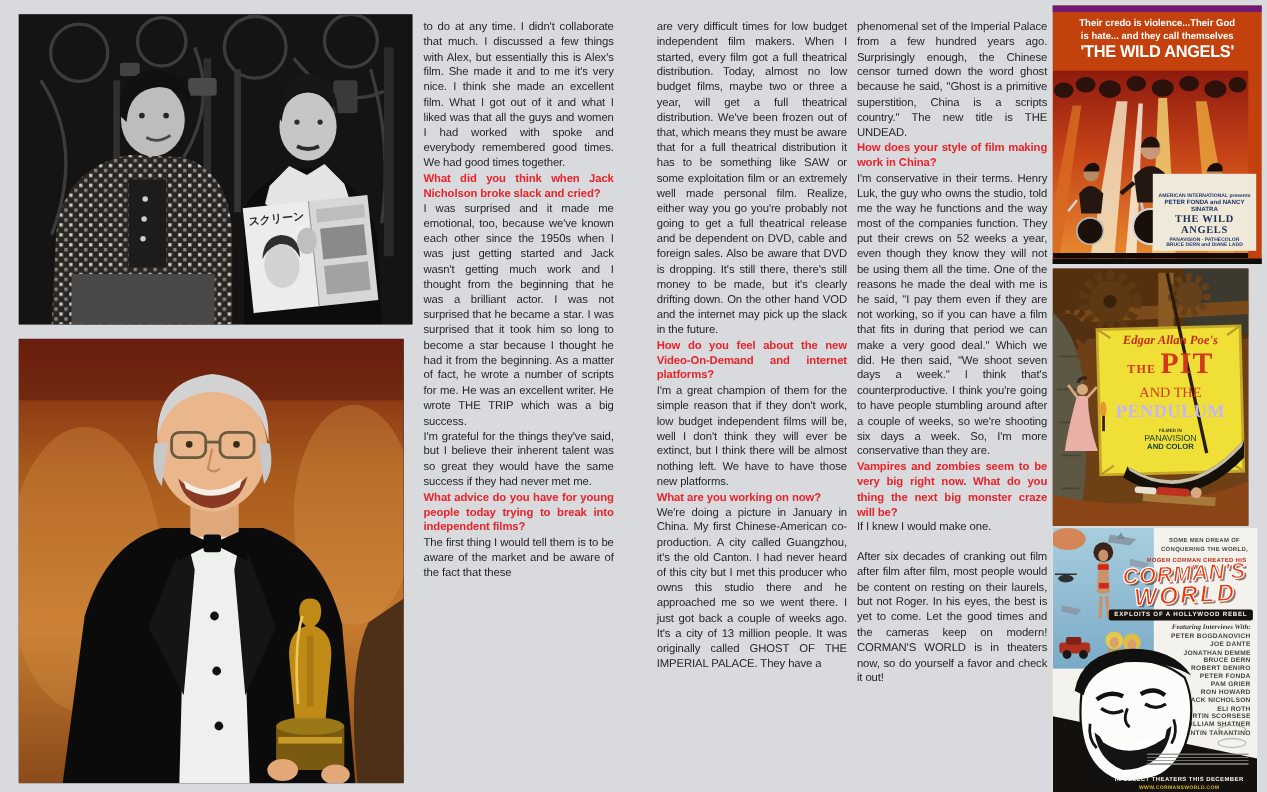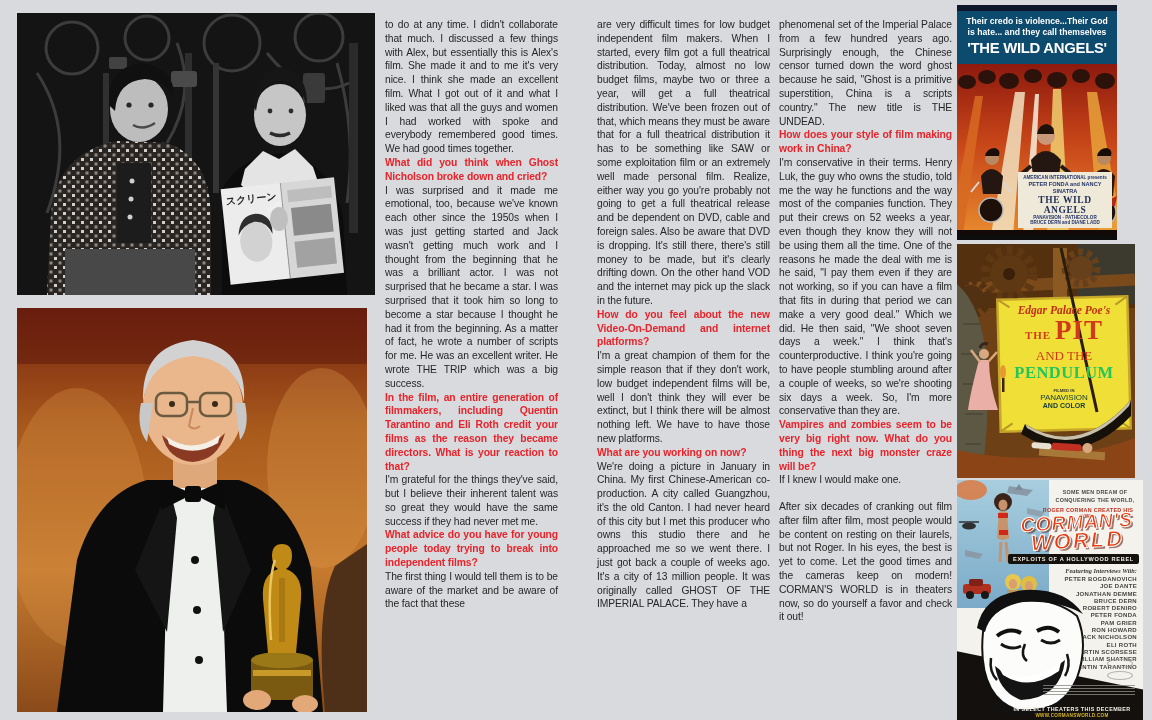--- a/index.html
+++ b/index.html
@@ -13,42 +13,42 @@
 
   .col{position:absolute;top:18px;width:173px;font-size:10.3px;line-height:13.8px;
        text-align:justify;color:#262626;letter-spacing:-0.1px}
   .col1{left:385px}.col2{left:597px}.col3{left:779px}
   .b{margin:0}
   .q{margin:0;color:#e8232a;font-weight:bold}
   .spacer{height:13px}
 
   .poster{position:absolute;left:957px;overflow:hidden}
   
-  .p-wa{top:5px;width:160px;height:235px;background:#0c4a6e;border-top:6px solid #0f172a;border-bottom:5px solid #0d0d0d}
+  .p-wa{top:5px;width:190px;height:235px;background:#c2410c;border-top:6px solid #701a75;border-bottom:5px solid #0d0d0d}
   .wa-top{padding-top:5px;text-align:center;color:#fff;transform:scaleX(.96)}
   .wa-tag{font-size:9px;font-weight:bold;line-height:10.5px}
   .wa-title{font-size:15.5px;font-weight:bold;letter-spacing:-0.3px;margin-top:2px;line-height:17px}
   .wa-art{position:absolute;left:0;top:53px;width:178px;height:171px}
   .wa-credits{position:absolute;right:5px;bottom:7px;width:94px;background:#efe9da;
-              padding:3px 2px 2px;text-align:center;color:#23356b}
+              padding:17px 2px 2px;text-align:center;color:#23356b}
   .wa-c-small{font-size:4.6px;line-height:5.6px;font-weight:bold}
   .wa-c-stars{font-size:5.6px;line-height:7px;font-weight:bold}
   .wa-c-title{font-family:"Liberation Serif",serif;font-size:9.5px;font-weight:bold;letter-spacing:.6px;line-height:10px;color:#1c2c56}
 
   
   .p-pp{top:244px;width:178px;height:234px;background:#6e4016}
   .pp-art{position:absolute;left:0;top:0;width:178px;height:234px}
   .pp-text{position:absolute;left:44px;top:60px;width:126px;text-align:center}
   .pp-author{font-family:"Liberation Serif",serif;font-style:italic;font-weight:bold;
              color:#c22e18;font-size:11.5px;line-height:13px}
   .pp-line1{color:#d2381c;font-family:"Liberation Serif",serif;font-weight:bold;line-height:26px}
   .pp-the{font-size:11px;letter-spacing:1px}
   .pp-pit{font-size:27px;letter-spacing:1px}
   .pp-andthe{color:#d2381c;font-family:"Liberation Serif",serif;font-weight:normal;font-size:13px;line-height:15px}
-  .pp-pend{color:#22c55e;font-family:"Liberation Serif",serif;font-weight:bold;font-size:16.5px;line-height:20px;letter-spacing:.5px}
+  .pp-pend{color:#c4b5fd;font-family:"Liberation Serif",serif;font-weight:bold;font-size:16.5px;line-height:20px;letter-spacing:.5px}
   .pp-filmed{font-size:4.2px;font-weight:bold;color:#3a3a30;margin-top:5px}
   .pp-pan{font-size:8px;font-weight:normal;color:#123c38;line-height:9px}
   .pp-col{font-size:7px;font-weight:bold;color:#123c38;line-height:8px}
 
   
   .p-cw{top:480px;width:186px;height:240px;background:#f4f2ec}
   .cw-collage{position:absolute;left:0;top:0;width:92px;height:128px}
   .cw-tag{position:absolute;right:2px;top:9px;width:92px;text-align:center;
           font-size:5.4px;font-weight:bold;color:#4a4a42;letter-spacing:.3px;line-height:7.5px}
   .cw-tag3{position:absolute;right:2px;top:27px;width:106px;text-align:center;
@@ -194,23 +194,22 @@
         <rect x="262" y="270" width="6" height="64" fill="#a87812"></rect>
         <path d="M258,252 q-8,24 -4,80" stroke="#ecc65a" stroke-width="2.5" fill="none"></path>
       </g>
       <ellipse cx="240" cy="392" rx="14" ry="10" fill="#e2a878"></ellipse>
       <ellipse cx="288" cy="396" rx="13" ry="9" fill="#e2a878"></ellipse>
     </svg>
   </div>
 
   <div class="col col1">
     <p class="b">to do at any time. I didn't collaborate that much. I discussed a few things with Alex, but essentially this is Alex's film. She made it and to me it's very nice. I think she made an excellent film. What I got out of it and what I liked was that all the guys and women I had worked with spoke and everybody remembered good times. We had good times together.</p>
-    <p class="q">What did you think when Ghost Nicholson broke down and cried?</p>
+    <p class="q">What did you think when Jack Nicholson broke slack and cried?</p>
     <p class="b">I was surprised and it made me emotional, too, because we've known each other since the 1950s when I was just getting started and Jack wasn't getting much work and I thought from the beginning that he was a brilliant actor. I was not surprised that he became a star. I was surprised that it took him so long to become a star because I thought he had it from the beginning. As a matter of fact, he wrote a number of scripts for me. He was an excellent writer. He wrote THE TRIP which was a big success.</p>
-    <p class="q">In the film, an entire generation of filmmakers, including Quentin Tarantino and Eli Roth credit your films as the reason they became directors. What is your reaction to that?</p>
     <p class="b">I'm grateful for the things they've said, but I believe their inherent talent was so great they would have the same success if they had never met me.</p>
     <p class="q">What advice do you have for young people today trying to break into independent films?</p>
     <p class="b">The first thing I would tell them is to be aware of the market and be aware of the fact that these</p>
   </div>
 
   <div class="col col2">
     <p class="b">are very difficult times for low budget independent film makers. When I started, every film got a full theatrical distribution. Today, almost no low budget films, maybe two or three a year, will get a full theatrical distribution. We've been frozen out of that, which means they must be aware that for a full theatrical distribution it has to be something like SAW or some exploitation film or an extremely well made personal film. Realize, either way you go you're probably not going to get a full theatrical release and be dependent on DVD, cable and foreign sales. Also be aware that DVD is dropping. It's still there, there's still money to be made, but it's clearly drifting down. On the other hand VOD and the internet may pick up the slack in the future.</p>
     <p class="q">How do you feel about the new Video-On-Demand and internet platforms?</p>
     <p class="b">I'm a great champion of them for the simple reason that if they don't work, low budget independent films will be, well I don't think they will ever be extinct, but I think there will be almost nothing left. We have to have those new platforms.</p>
     <p class="q">What are you working on now?</p>
@@ -335,21 +334,21 @@
       <rect x="45" y="134" width="2.5" height="14" fill="#3a2410"></rect>
       <path d="M0,234 L178,234 L178,194 Q90,226 0,206 Z" fill="#8a4416"></path>
       <g transform="rotate(4 116 210)">
         <rect x="82" y="206" width="66" height="8" fill="#a87838"></rect>
         <rect x="94" y="200" width="30" height="7" rx="3" fill="#c03020"></rect>
         <circle cx="130" cy="203" r="5" fill="#d8a880"></circle>
         <rect x="74" y="201" width="20" height="6" rx="3" fill="#e8e0d0"></rect>
       </g>
     </svg>
     <div class="pp-text">
-      <div class="pp-author">Edgar Palace Poe's</div>
+      <div class="pp-author">Edgar Allan Poe's</div>
       <div class="pp-line1">
         <span class="pp-the">THE</span>
         <span class="pp-pit">PIT</span>
       </div>
       <div class="pp-andthe">AND THE</div>
       <div class="pp-pend">PENDULUM</div>
       <div class="pp-filmed">FILMED IN</div>
       <div class="pp-pan">PANAVISION</div>
       <div class="pp-col">AND COLOR</div>
     </div>

